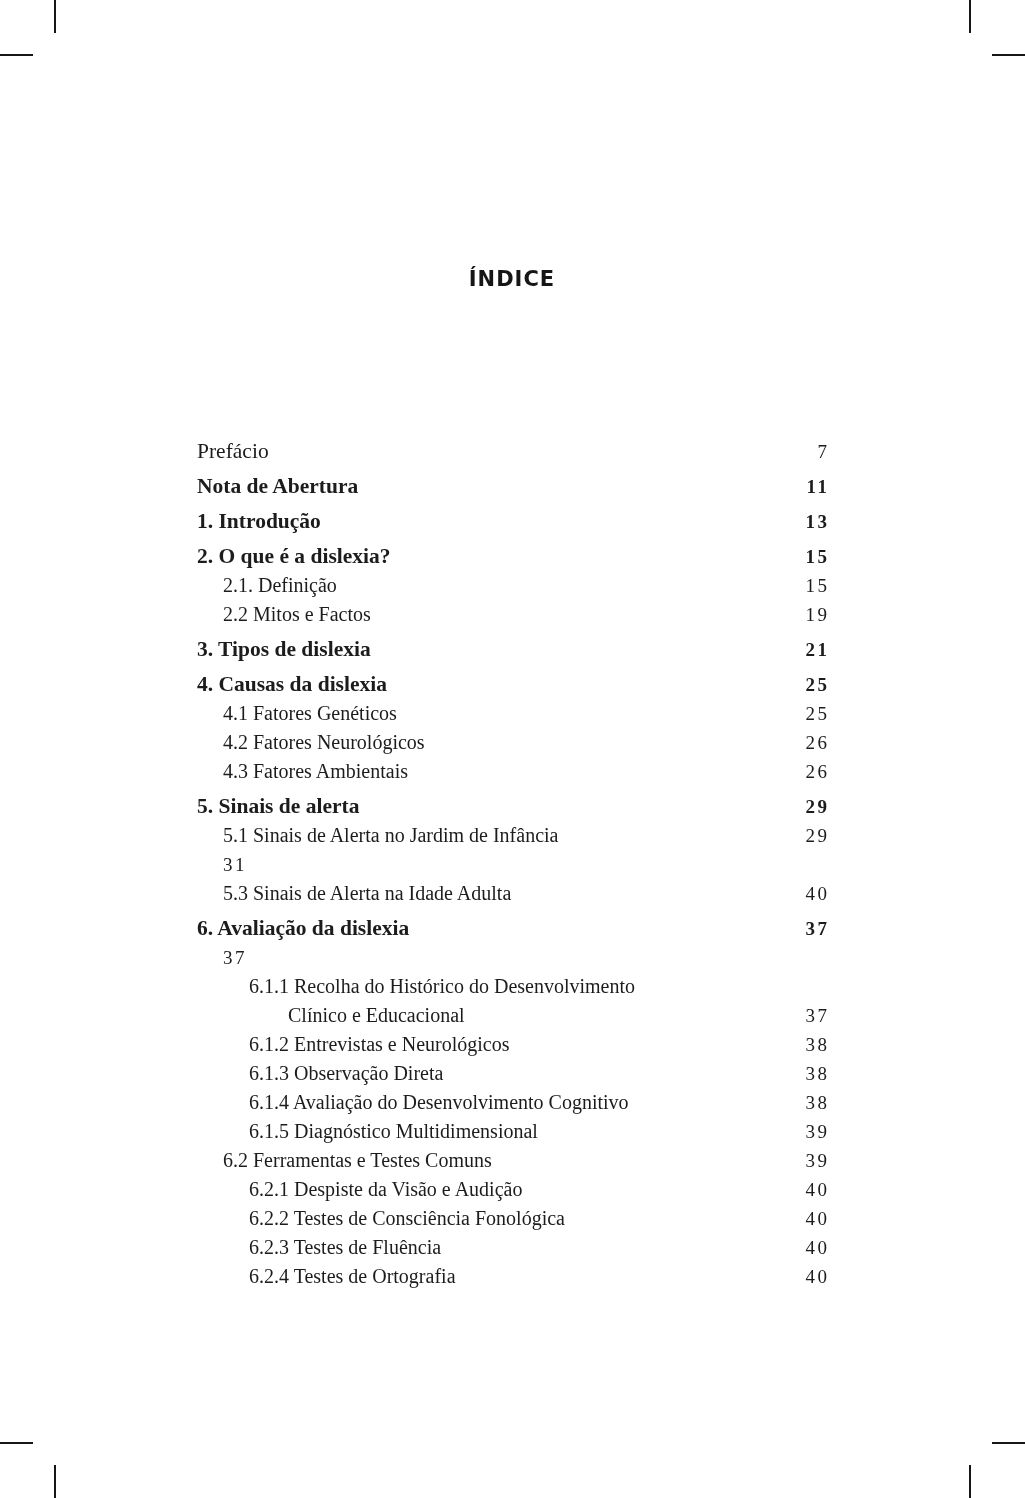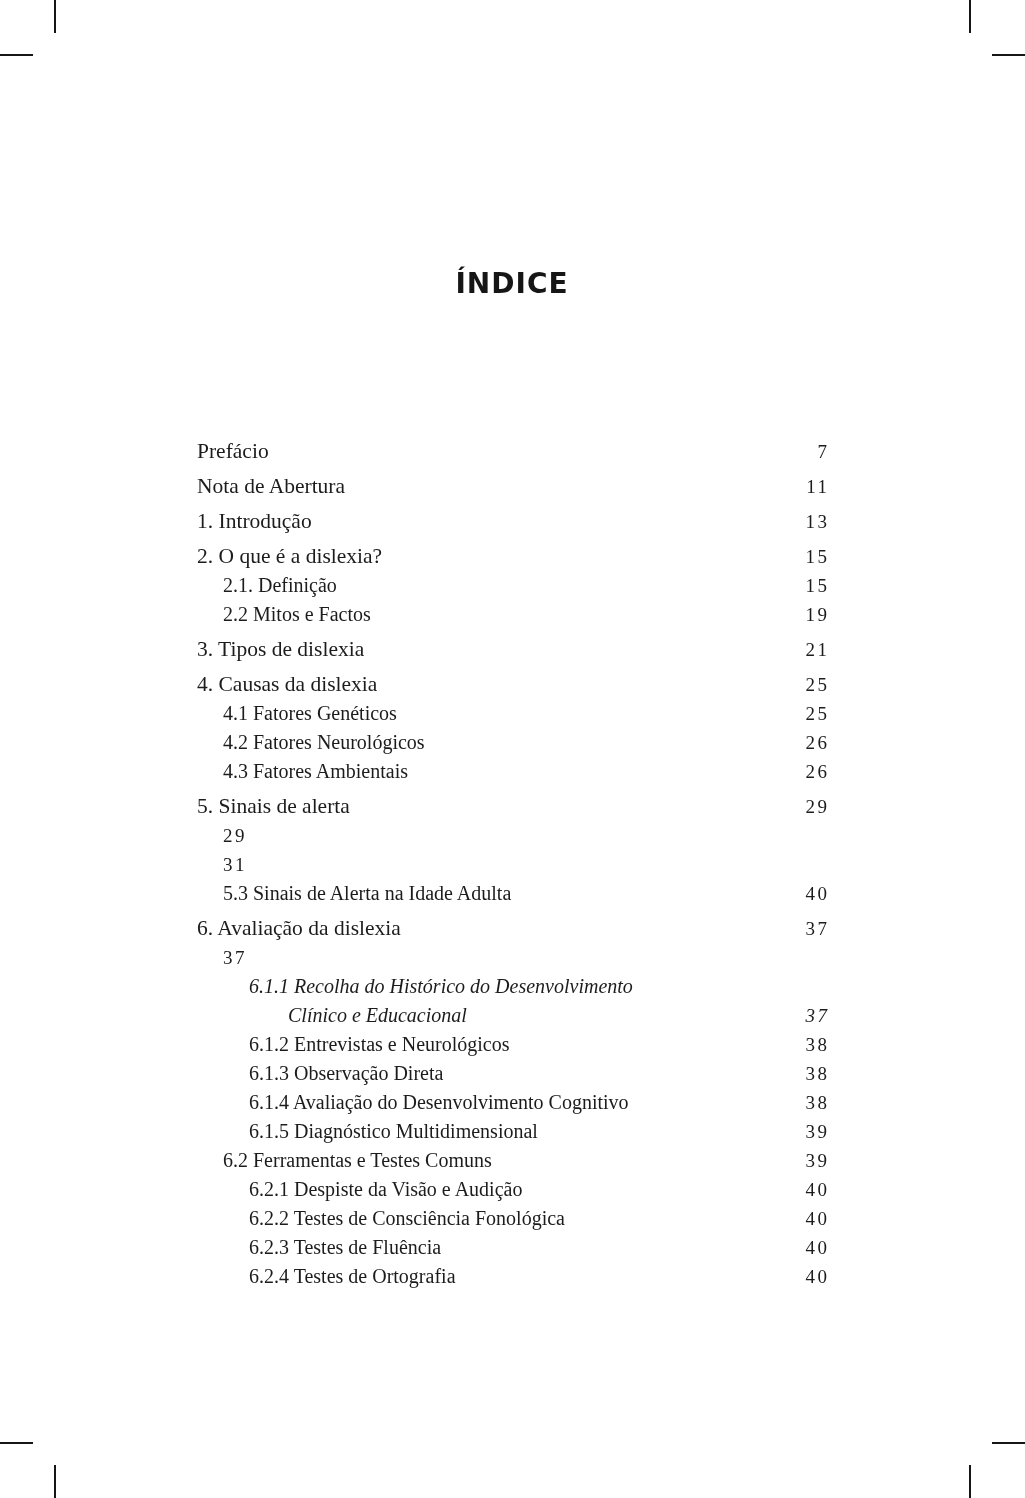--- a/index.html
+++ b/index.html
@@ -27,21 +27,21 @@
 
   
   #title {
     position: absolute;
     left: 54px;
     top: 267px;
     width: 916px;
     text-align: center;
     font-family: "DejaVu Sans", sans-serif;
     font-weight: 700;
-    font-size: 28px;
+    font-size: 21px;
     letter-spacing: 1px;
     color: #161616;
   }
 
   
   #toc {
     position: absolute;
     left: 197px;
     top: 437px;
     width: 630px;
@@ -49,24 +49,24 @@
   }
   .row {
     display: flex;
     justify-content: space-between;
     align-items: flex-start;
     line-height: 29px;
     font-size: 20px;
   }
   .row.l0 { font-size: 21.5px; margin-top: 6px; }
   #toc .row:first-child { margin-top: 0; }
-  .row.bold { font-weight: 400; }
+  .row.bold { font-weight: 700; }
   .row.l1 { padding-left: 26px; }
   .row.l2 { padding-left: 52px; }
-  .row.wrap { align-items: flex-end; font-style: italic; }
+  .row.wrap { align-items: flex-end; }
   .lbl .cont { padding-left: 39px; }
   .page {
     font-size: 19px;
     letter-spacing: 2.5px;
     margin-right: -2.5px;
     white-space: nowrap;
     flex-shrink: 0;
   }
 </style>
 </head>
@@ -126,20 +126,21 @@
     </div>
     <div class="row l1">
       <div class="lbl">4.3 Fatores Ambientais</div>
       <span class="page">26</span>
     </div>
     <div class="row l0 bold">
       <div class="lbl">5. Sinais de alerta</div>
       <span class="page">29</span>
     </div>
     <div class="row l1">
+      <div class="lbl">5.1 Sinais de Alerta no Jardim de Infância</div>
       <span class="page">29</span>
     </div>
     <div class="row l1">
       <span class="page">31</span>
     </div>
     <div class="row l1">
       <div class="lbl">5.3 Sinais de Alerta na Idade Adulta</div>
       <span class="page">40</span>
     </div>
     <div class="row l0 bold">

